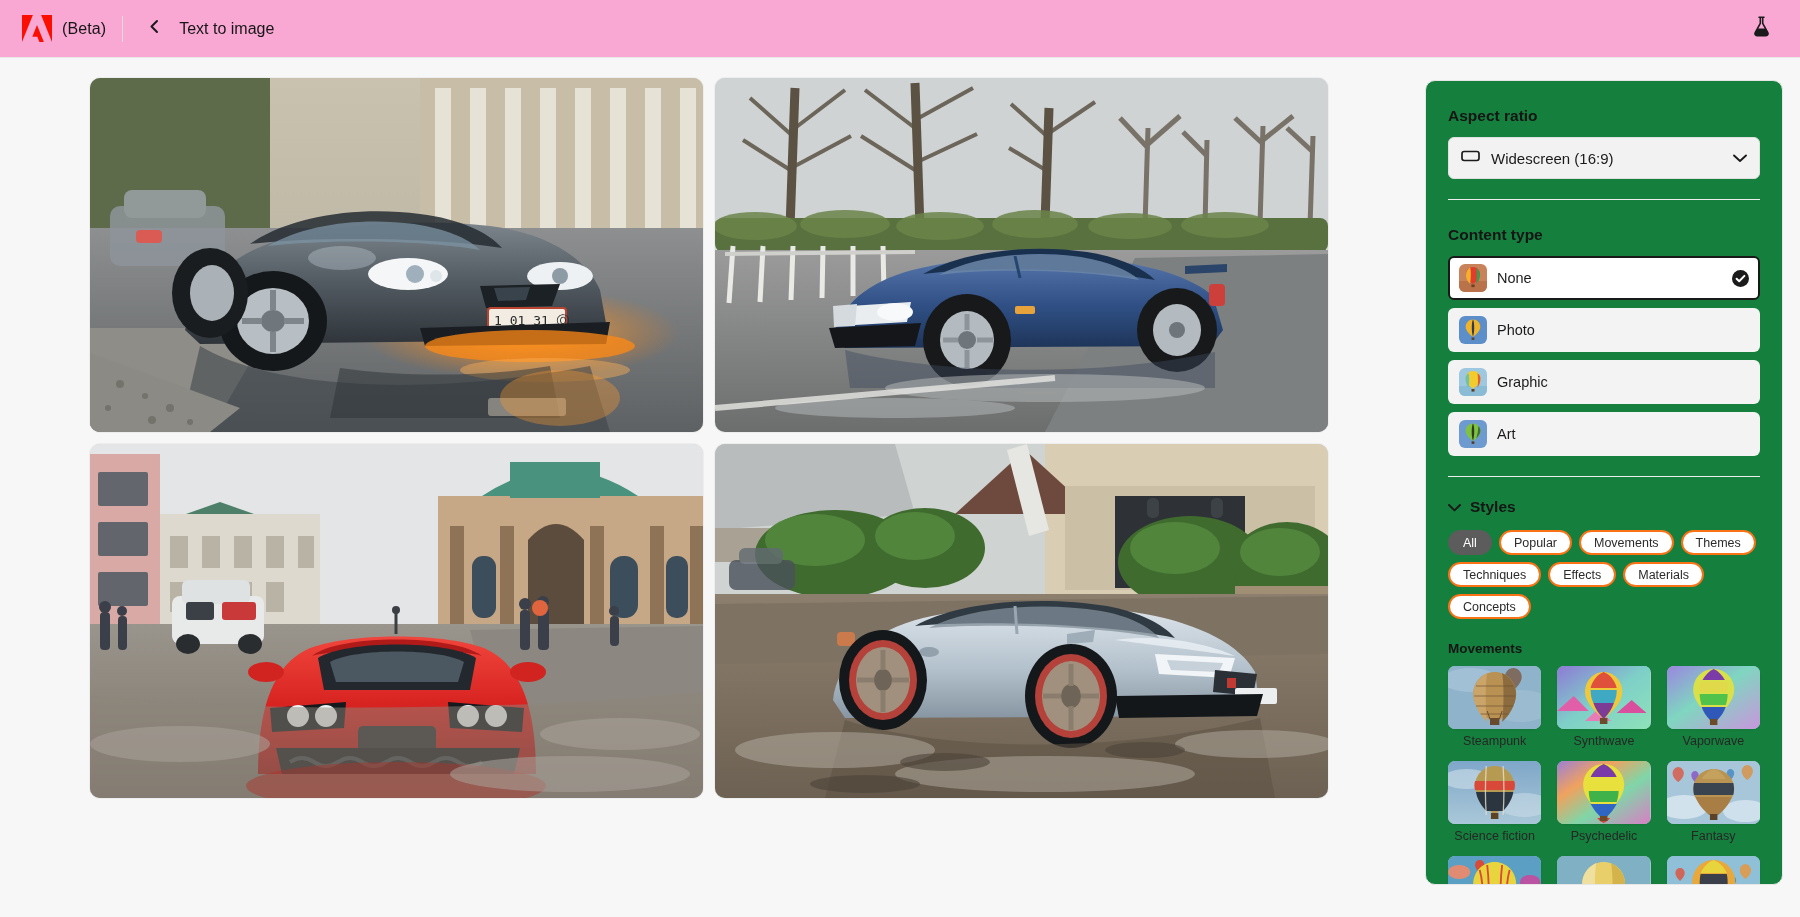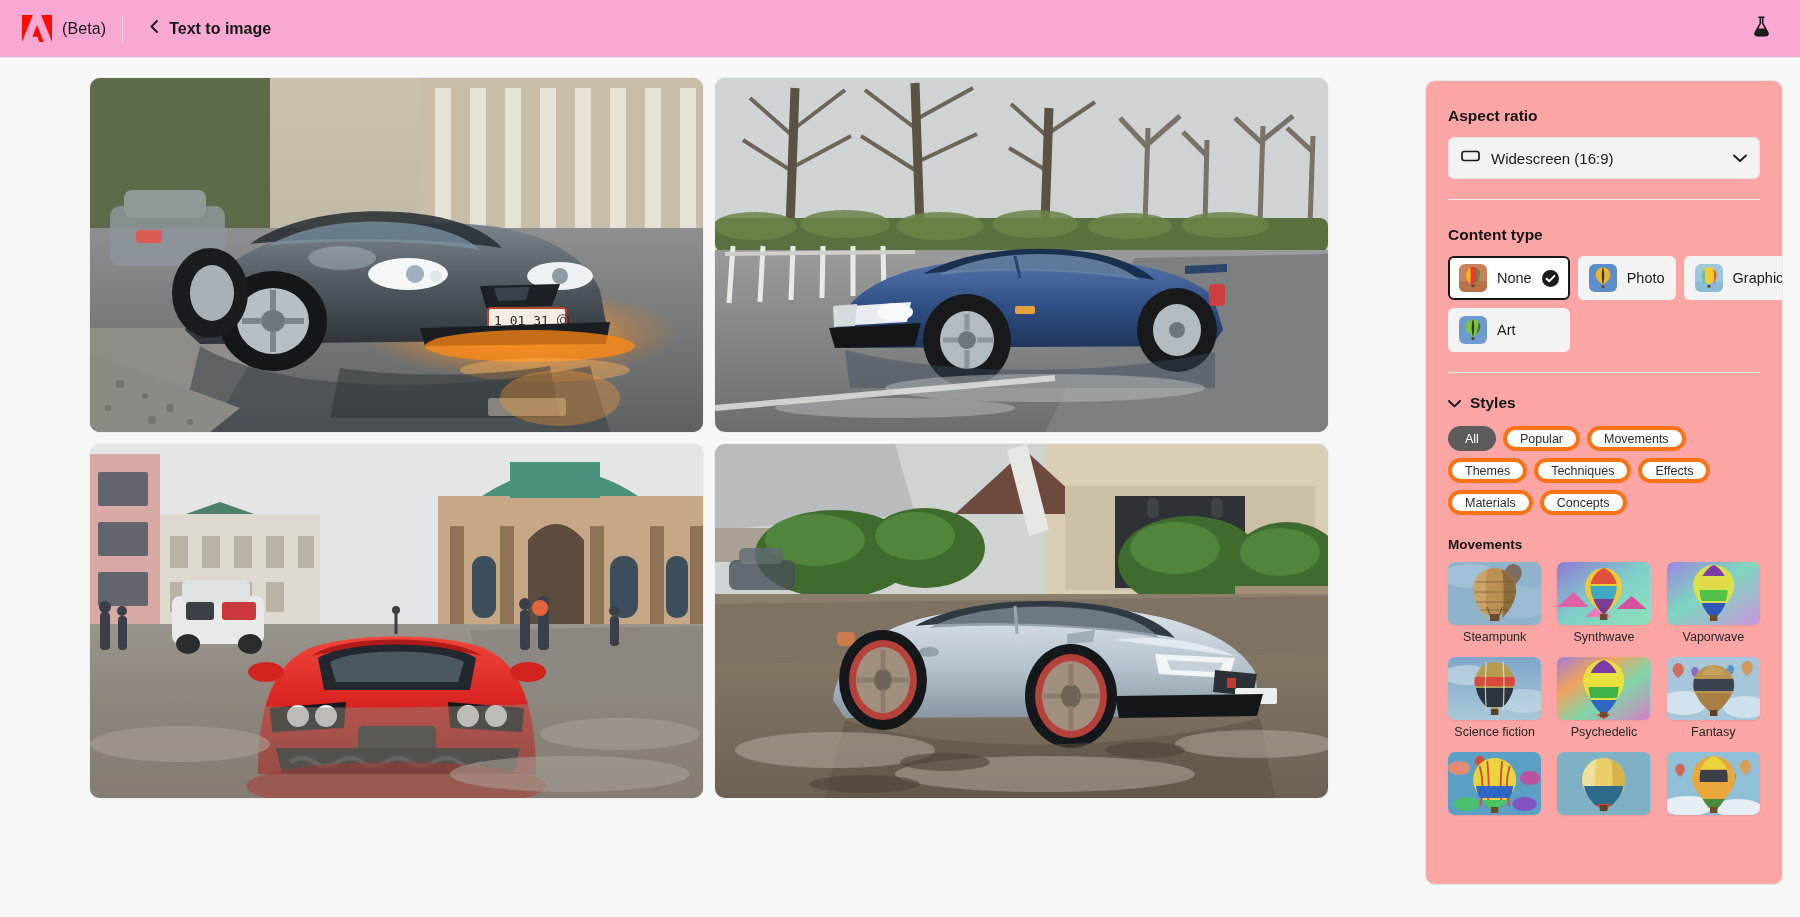--- a/index.html
+++ b/index.html
@@ -24,21 +24,21 @@
   }
   .brand { display: flex; align-items: center; gap: 10px; }
   .adobe-logo { width: 30px; height: 27px; display:block; }
   .beta-label { font-size: 16px; color: #161616; letter-spacing: .1px; }
   .vsep { width: 1px; height: 26px; background: #dcdcdc; margin: 0 16px; }
   .back-btn {
     width: 30px; height: 30px;
     display: flex; align-items: center; justify-content: center;
     border-radius: 4px; cursor: pointer;
   }
-  .crumb-title { font-size: 16px; font-weight: 700; color: #161616; }
+  .crumb-title { font-size: 16px; font-weight: 400; color: #161616; margin-left: 10px; }
   .topbar-spacer { flex: 1; }
   .flask-btn {
     width: 34px; height: 34px;
     display: flex; align-items: center; justify-content: center;
     border-radius: 5px; cursor: pointer;
   }
 
   
   .canvas {
     position: absolute;
@@ -95,21 +95,21 @@
     font-size: 15px;
     cursor: pointer;
     padding: 0 22px;
   }
 
   
   .panel {
     position: absolute;
     top: 80px; left: 1425px;
     width: 358px; height: 805px;
-    background: #fca5a5;
+    background: #15803d;
     border: 1px solid #e6e6e6;
     border-radius: 10px;
     overflow: hidden;
   }
   .panel-inner {
     position: absolute; inset: 0;
     overflow: hidden;
     padding: 0 22px;
   }
   .section-title {
@@ -124,21 +124,21 @@
     display: flex; align-items: center;
     padding: 0 12px;
     cursor: pointer;
     gap: 11px;
   }
   .select-label { flex: 1; font-size: 15px; color: #1b1b1b; }
   .divider { height: 1px; background: #ededed; margin: 20px 0 0 0; }
 
   .ct-grid {
     display: grid;
-    grid-template-columns: 1fr 1fr 1fr;
+    grid-template-columns: 1fr;
     gap: 8px;
     margin-top: 12px;
   }
   .ct-tile {
     height: 44px;
     background: #f3f3f3;
     border: 2px solid transparent;
     border-radius: 6px;
     display: flex; align-items: center;
     padding: 0 9px;
@@ -157,21 +157,21 @@
     display: flex; align-items: center; gap: 9px;
     margin: 21px 0 14px 0; cursor: pointer;
   }
   .styles-head-label { font-size: 15.5px; font-weight: 700; color: #151515; }
 
   .chips { display: flex; flex-wrap: wrap; gap: 7px; }
   .chip {
     height: 25px;
     padding: 0 13px;
     border-radius: 13px;
-    border: 4px solid #f97316;
+    border: 2px solid #f97316;
     background: #ffffff;
     font-size: 12.5px;
     color: #2b2b2b;
     display: flex; align-items: center;
     cursor: pointer;
     font-family: "Liberation Sans", sans-serif;
   }
   .chip.active {
     background: #5c5c5c; border-color: #5c5c5c; color: #ffffff;
   }

